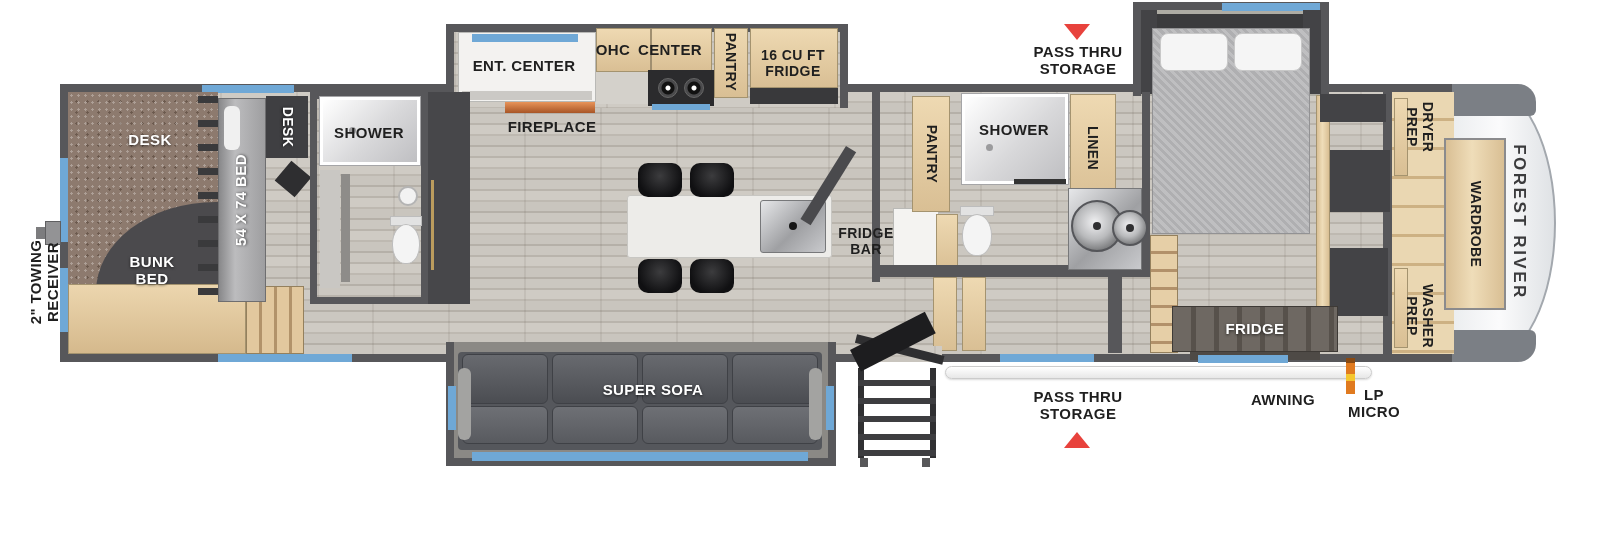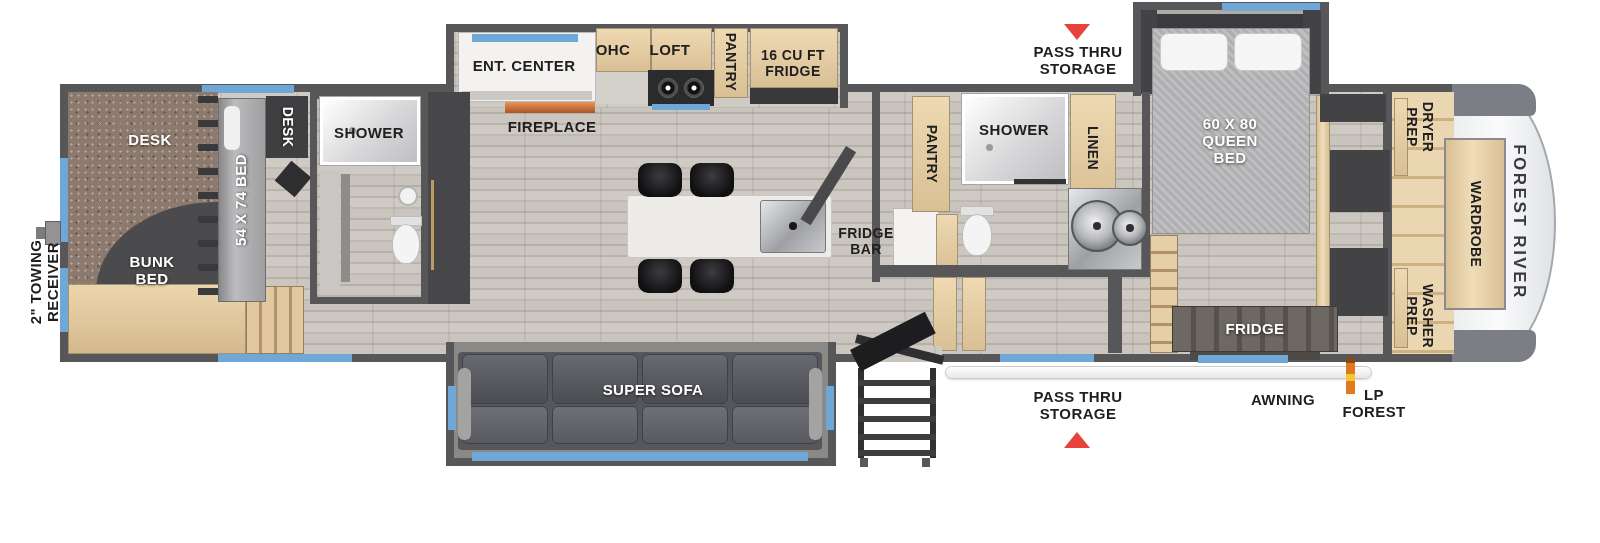--- a/index.html
+++ b/index.html
@@ -198,36 +198,35 @@
   <div class="lbl wht" style="left:150px;top:140px;">DESK</div>
   <div class="lbl wht" style="left:152px;top:271px;width:64px;">BUNK BED</div>
   <div class="lbl wht rm90 nw" style="left:241px;top:200px;">54 X 74 BED</div>
   <div class="lbl wht r90 fs14 nw" style="left:287px;top:127px;">DESK</div>
   <div class="lbl nw" style="left:369px;top:133px;">SHOWER</div>
   <div class="lbl rm90" style="left:45px;top:282px;width:112px;">2" TOWING RECEIVER</div>
 
   <div class="lbl nw" style="left:524px;top:66px;">ENT. CENTER</div>
   <div class="lbl nw" style="left:552px;top:127px;">FIREPLACE</div>
   <div class="lbl nw" style="left:613px;top:50px;">OHC</div>
-  <div class="lbl nw" style="left:670px;top:50px;">LOFT</div>
+  <div class="lbl nw" style="left:670px;top:50px;">CENTER</div>
   <div class="lbl r90 fs14 nw" style="left:730px;top:62px;">PANTRY</div>
   <div class="lbl fs14" style="left:793px;top:64px;width:80px;text-align:center;">16 CU FT FRIDGE</div>
   <div class="lbl fs14" style="left:866px;top:242px;width:78px;">FRIDGE BAR</div>
 
   <div class="lbl" style="left:1078px;top:61px;width:100px;">PASS THRU STORAGE</div>
   <div class="lbl r90 fs14 nw" style="left:931px;top:154px;">PANTRY</div>
   <div class="lbl nw" style="left:1014px;top:130px;">SHOWER</div>
   <div class="lbl r90 fs14 nw" style="left:1092px;top:148px;">LINEN</div>
-  <div class="lbl wht" style="left:1230px;top:141px;width:92px;">60 X 80 QUEEN BED</div>
 
   <div class="lbl wht nw" style="left:653px;top:390px;">SUPER SOFA</div>
   <div class="lbl wht nw" style="left:1255px;top:329px;">FRIDGE</div>
 
   <div class="lbl r90 fs14" style="left:1419px;top:127px;width:74px;">DRYER PREP</div>
   <div class="lbl r90 fs14 nw" style="left:1475px;top:224px;">WARDROBE</div>
   <div class="lbl r90 fs14" style="left:1419px;top:316px;width:74px;">WASHER PREP</div>
   <div class="lbl r90 nw" style="left:1519px;top:222px;font-size:17px;letter-spacing:2.5px;color:#3b3b3d;">FOREST RIVER</div>
 
   <div class="lbl" style="left:1078px;top:406px;width:100px;">PASS THRU STORAGE</div>
   <div class="lbl nw" style="left:1283px;top:400px;">AWNING</div>
-  <div class="lbl" style="left:1374px;top:404px;width:76px;">LP FOREST</div>
+  <div class="lbl" style="left:1374px;top:404px;width:76px;">LP MICRO</div>
 
 </div>
 
 </body></html>

